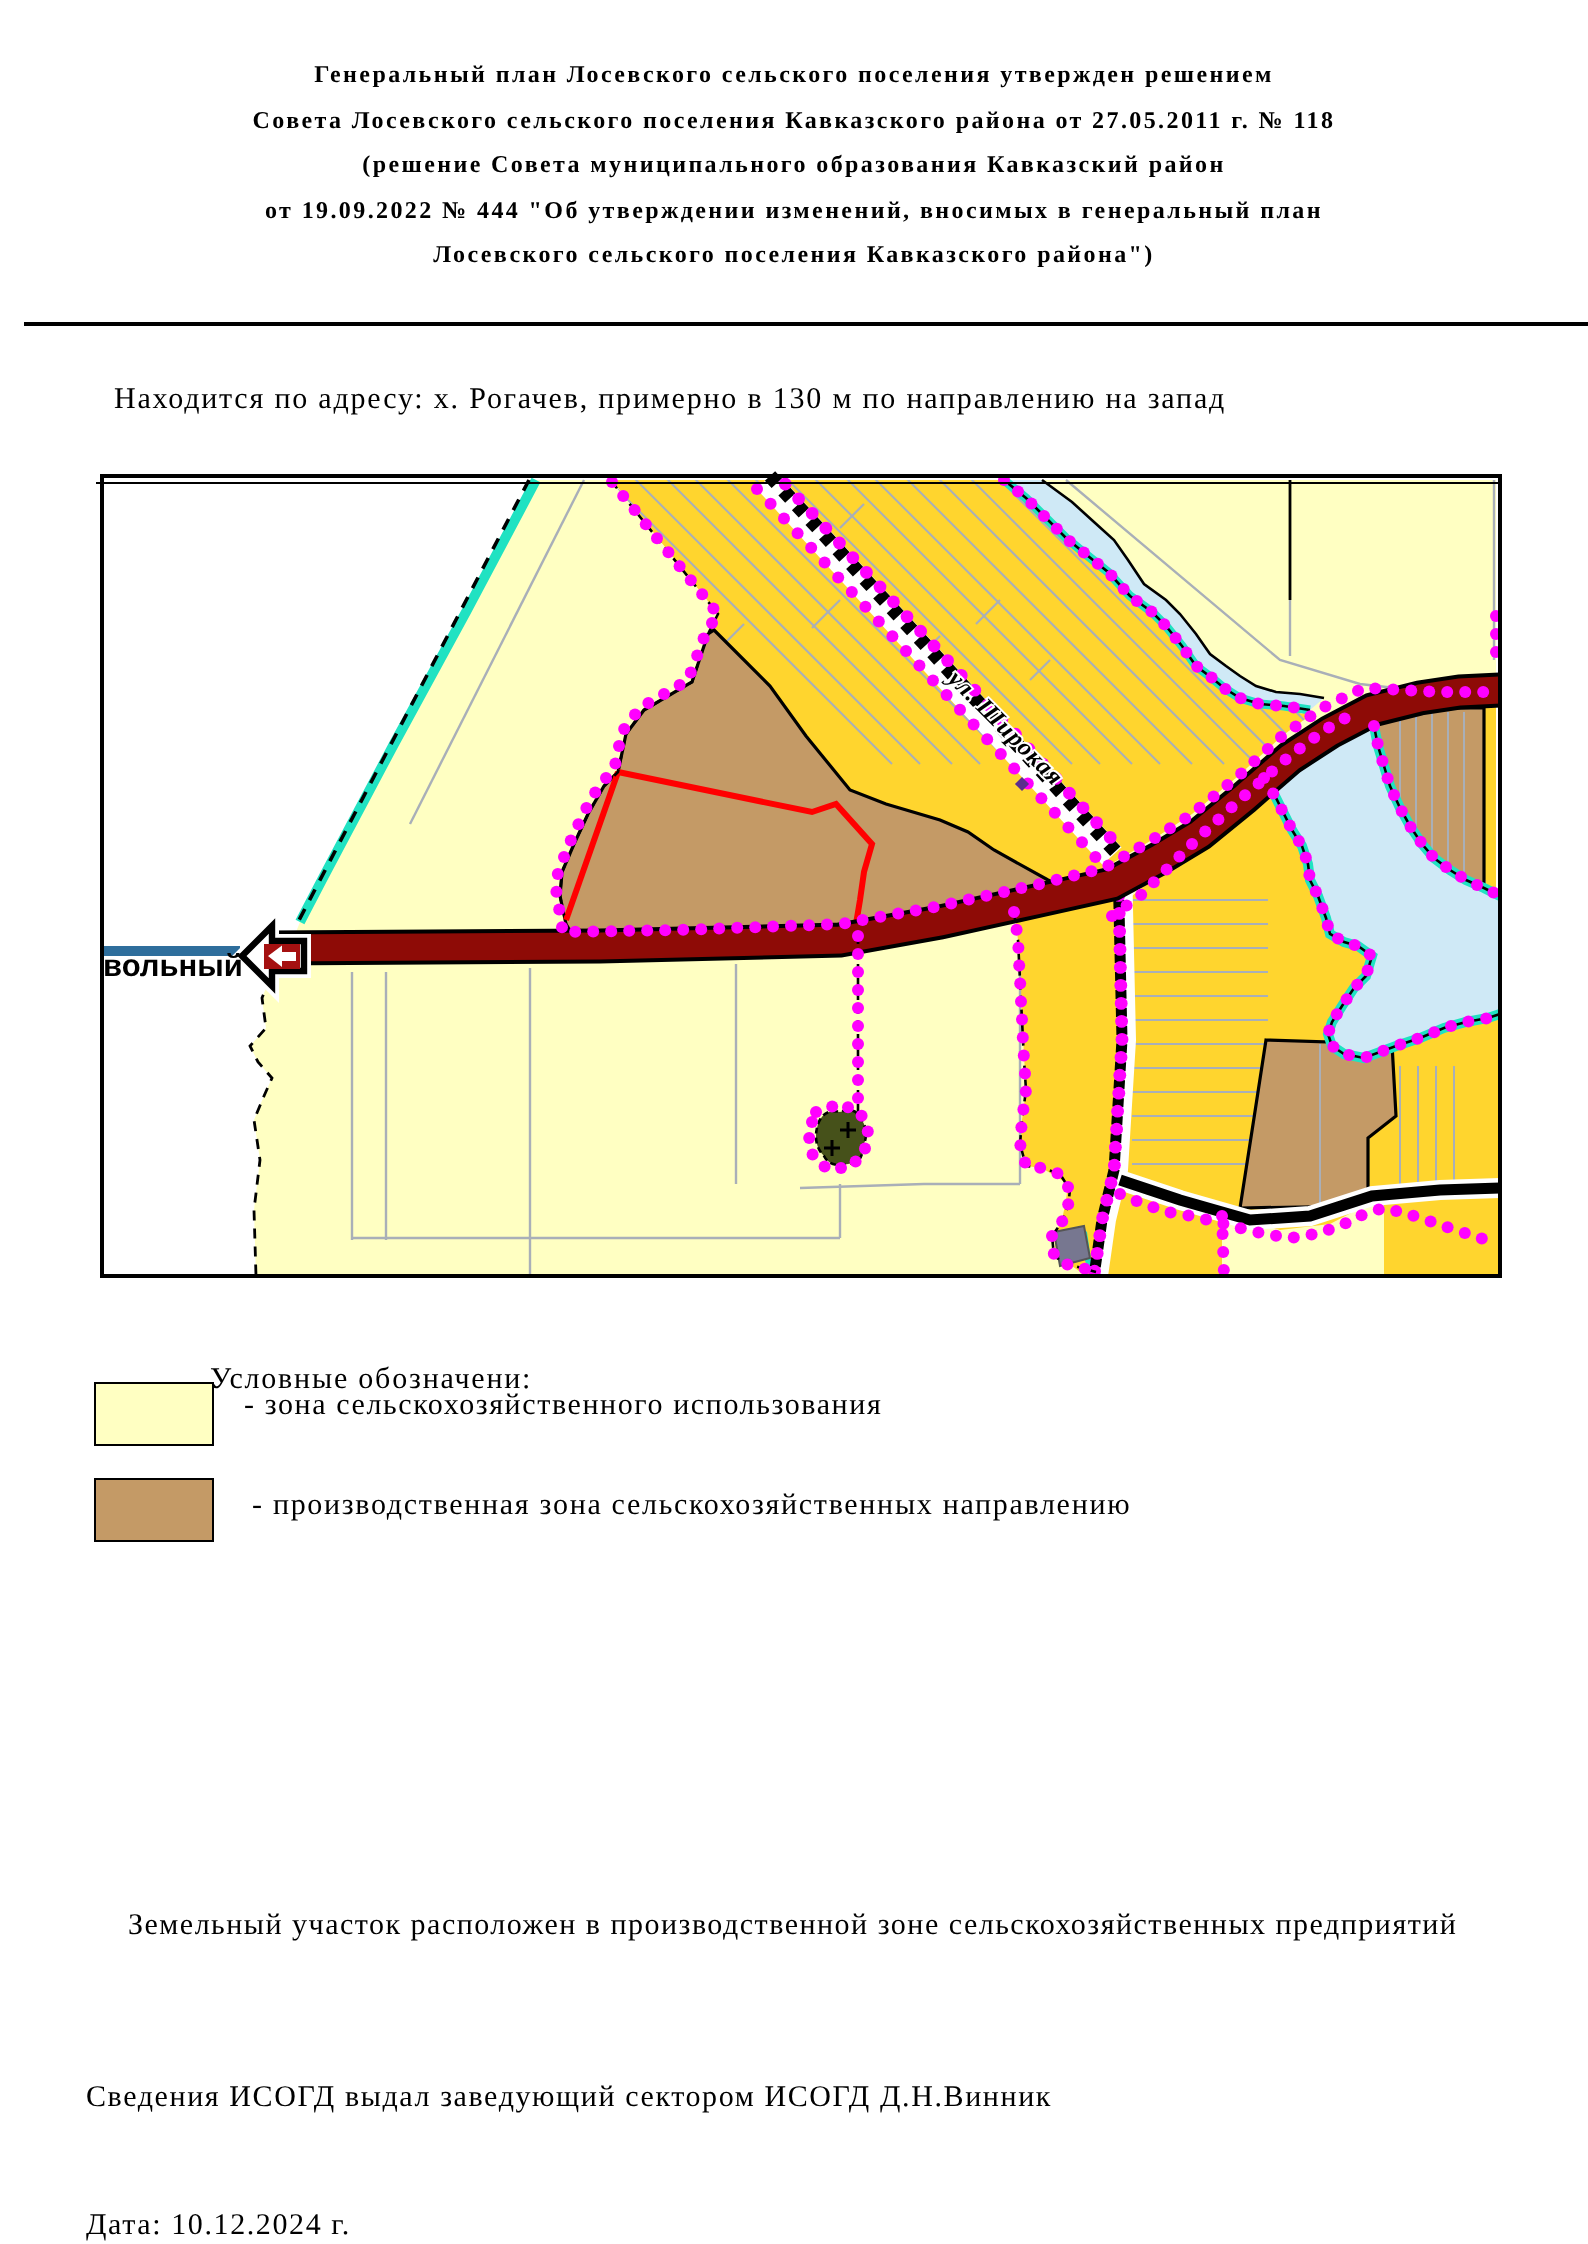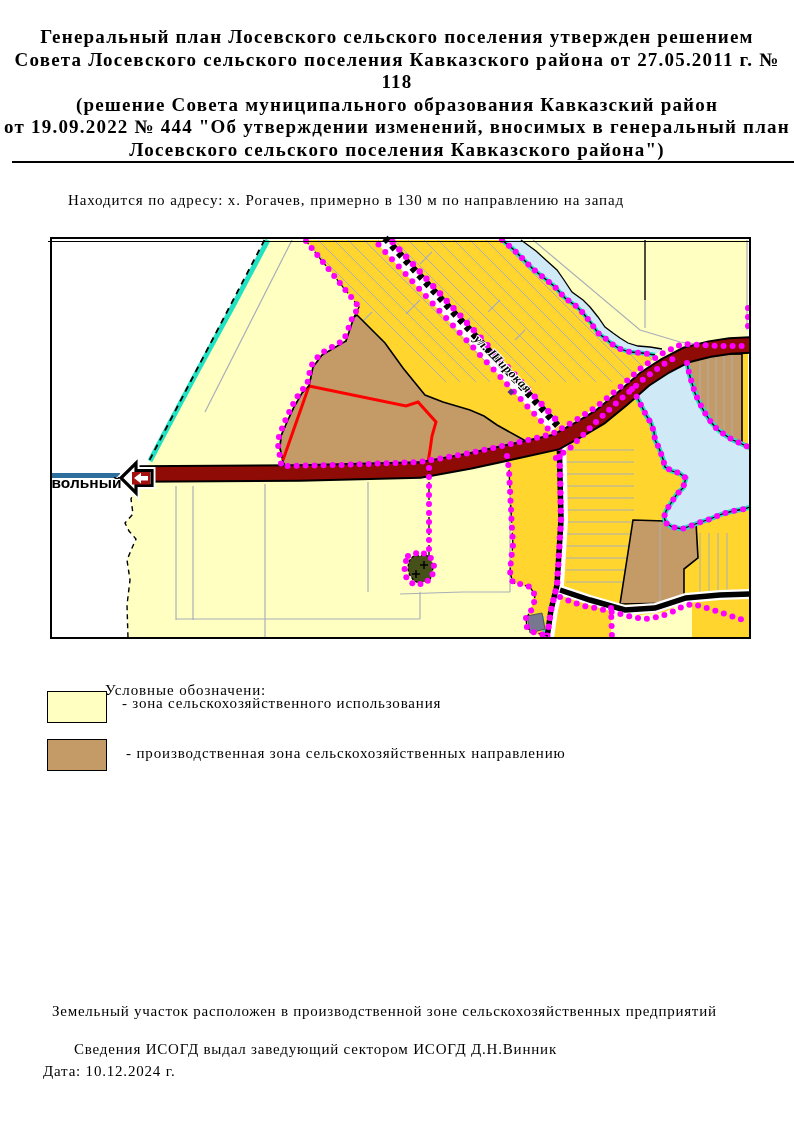--- a/index.html
+++ b/index.html
@@ -1,25 +1,25 @@
 <!DOCTYPE html>
 <html><head><meta charset="utf-8"><style>
 html,body{margin:0;padding:0;width:794px;height:1122px;background:#FFF;
 font-family:"Liberation Serif",serif;}
 .abs{position:absolute;}
 #hdr{position:absolute;top:26px;left:0;width:794px;text-align:center;
-font-weight:bold;font-size:19px;line-height:22.5px;color:#000;letter-spacing:1.2px;}
+font-weight:bold;font-size:12px;line-height:22.5px;color:#000;letter-spacing:1.2px;}
 </style></head><body>
 <div id="hdr">Генеральный план Лосевского сельского поселения утвержден решением<br>
 Совета Лосевского сельского поселения Кавказского района от 27.05.2011 г. № 118<br>
 (решение Совета муниципального образования Кавказский район<br>
 от 19.09.2022 № 444 "Об утверждении изменений, вносимых в генеральный план<br>
 Лосевского сельского поселения Кавказского района")</div>
 <div class="abs" style="left:12px;top:161px;width:782px;height:2px;background:#000;"></div>
-<div class="abs" style="left:68px;top:192px;font-size:15px;letter-spacing:0.9px;">Находится по адресу: х. Рогачев, примерно в 130 м по направлению на запад</div>
+<div class="abs" style="left:57px;top:192px;font-size:15px;letter-spacing:0.9px;">Находится по адресу: х. Рогачев, примерно в 130 м по направлению на запад</div>
 <svg width="794" height="420" viewBox="0 228 794 420" style="position:absolute;left:0;top:228px;">
 <defs>
 <clipPath id="cGA">
         <polygon points="306.0,240.0 502.0,240.0 502.0,240.0 513.0,249.0 523.0,259.0 533.0,269.0 544.0,278.0 554.0,286.0 565.0,298.0 576.0,306.0 583.0,313.0 591.0,323.0 598.0,333.0 606.0,339.0 612.0,344.0 620.0,349.0 630.0,352.0 642.0,353.0 655.0,355.0 656.0,357.0 641.0,368.0 618.0,389.0 596.0,407.0 576.0,420.0 552.0,434.0 520.0,442.0 470.0,453.0 420.0,462.0 300.0,465.0 284.0,466.0 280.0,448.0 281.0,436.0 287.0,422.0 294.0,407.0 302.0,393.0 309.0,386.0 313.0,367.0 322.0,355.0 346.0,341.0 354.0,317.0 359.0,307.0 306.0,241.0"></polygon>
       </clipPath>
 <clipPath id="cGB">
         <polygon points="560.0,455.0 566.0,448.0 578.0,438.0 596.0,424.0 614.0,406.0 632.0,389.0 638.0,399.0 646.0,415.0 651.0,423.0 654.0,432.0 655.0,440.0 659.0,448.0 663.0,459.0 665.0,467.0 672.0,471.0 679.0,473.0 686.0,478.0 683.0,488.0 677.0,494.0 671.0,503.0 666.0,511.0 664.0,517.0 666.0,523.0 672.0,527.0 682.0,529.0 698.0,523.0 710.0,519.0 722.0,514.0 733.0,511.0 744.0,509.0 750.0,507.0 750.0,638.0 543.0,638.0 552.0,600.0 560.0,592.0 563.0,455.0"></polygon>
       </clipPath>
 <clipPath id="cBB">
         <polygon points="688.0,354.0 742.0,354.0 742.0,444.0 733.0,440.0 725.0,435.0 717.0,429.0 711.0,422.0 705.0,413.0 700.0,404.0 695.0,393.0 692.0,383.0 689.0,373.0 687.0,363.0"></polygon>
@@ -464,14 +464,14 @@
 <path d="M134,478 L141,472.8 L141,476 L148,476 L148,480.5 L141,480.5 L141,483.5 Z" fill="#FFF"></path>
 <text x="51.5" y="488" font-family="Liberation Sans, sans-serif" font-weight="bold" font-size="15.5" fill="#000">вольный</text>
 <rect x="51" y="238" width="699" height="400" fill="none" stroke="#000" stroke-width="2"></rect>
 <line x1="48" y1="241.5" x2="750" y2="241.5" stroke="#000" stroke-width="1"></line>
 </svg>
 <div class="abs" style="left:105px;top:651px;font-size:15px;letter-spacing:0.9px;margin-top:31px;">Условные обозначени:</div>
 <div class="abs" style="left:47px;top:691px;width:58px;height:30px;background:#FFFFC2;border:1px solid #000;"></div>
 <div class="abs" style="left:122px;top:695px;font-size:15px;letter-spacing:0.8px;">- зона сельскохозяйственного использования</div>
 <div class="abs" style="left:47px;top:739px;width:58px;height:30px;background:#C49A66;border:1px solid #000;"></div>
 <div class="abs" style="left:126px;top:745px;font-size:15px;letter-spacing:0.85px;">- производственная зона сельскохозяйственных направлению</div>
-<div class="abs" style="left:52px;top:955px;font-size:15px;letter-spacing:0.75px;margin-top:48px;">Земельный участок расположен в производственной зоне сельскохозяйственных предприятий</div>
-<div class="abs" style="left:43px;top:1041px;font-size:15px;letter-spacing:0.8px;margin-left:31px;">Сведения ИСОГД выдал заведующий сектором ИСОГД Д.Н.Винник</div>
-<div class="abs" style="left:43px;top:1063px;font-size:15px;letter-spacing:0.8px;">Дата: 10.12.2024 г.</div>
+<div class="abs" style="left:64px;top:955px;font-size:15px;letter-spacing:0.75px;">Земельный участок расположен в производственной зоне сельскохозяйственных предприятий</div>
+<div class="abs" style="left:43px;top:1041px;font-size:15px;letter-spacing:0.8px;">Сведения ИСОГД выдал заведующий сектором ИСОГД Д.Н.Винник</div>
+<div class="abs" style="left:43px;top:1105px;font-size:15px;letter-spacing:0.8px;">Дата: 10.12.2024 г.</div>
 </body></html>

